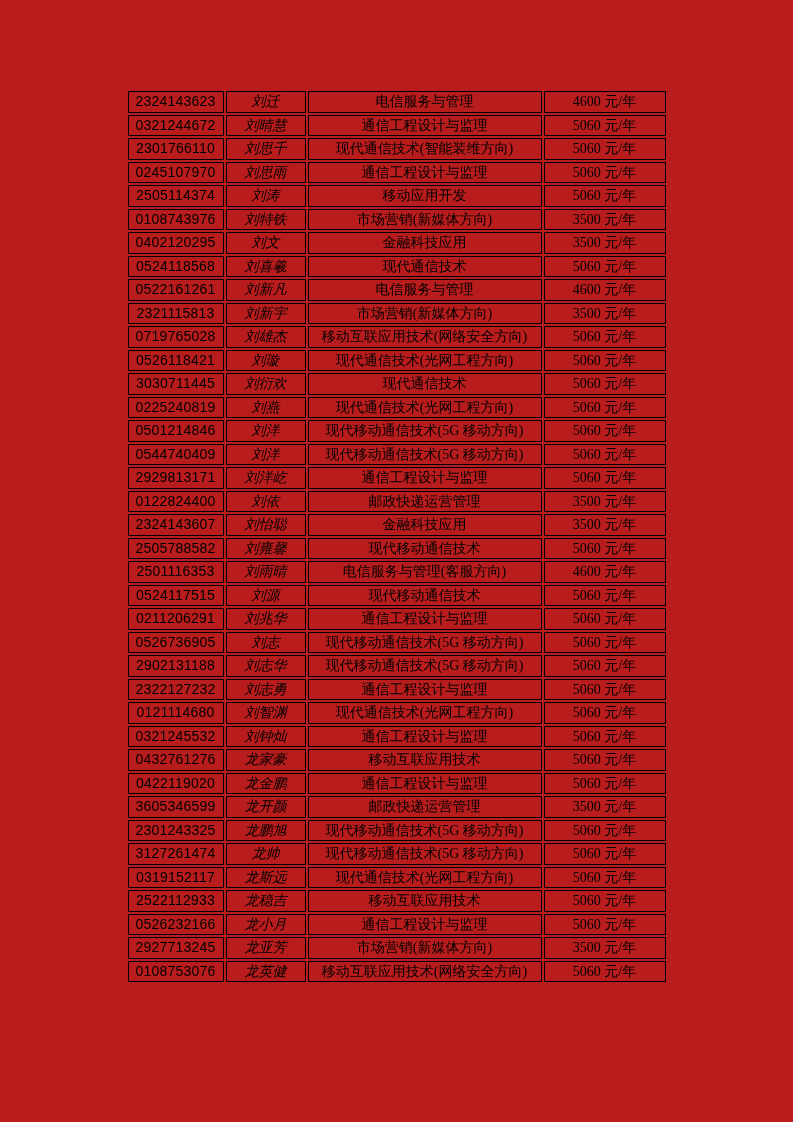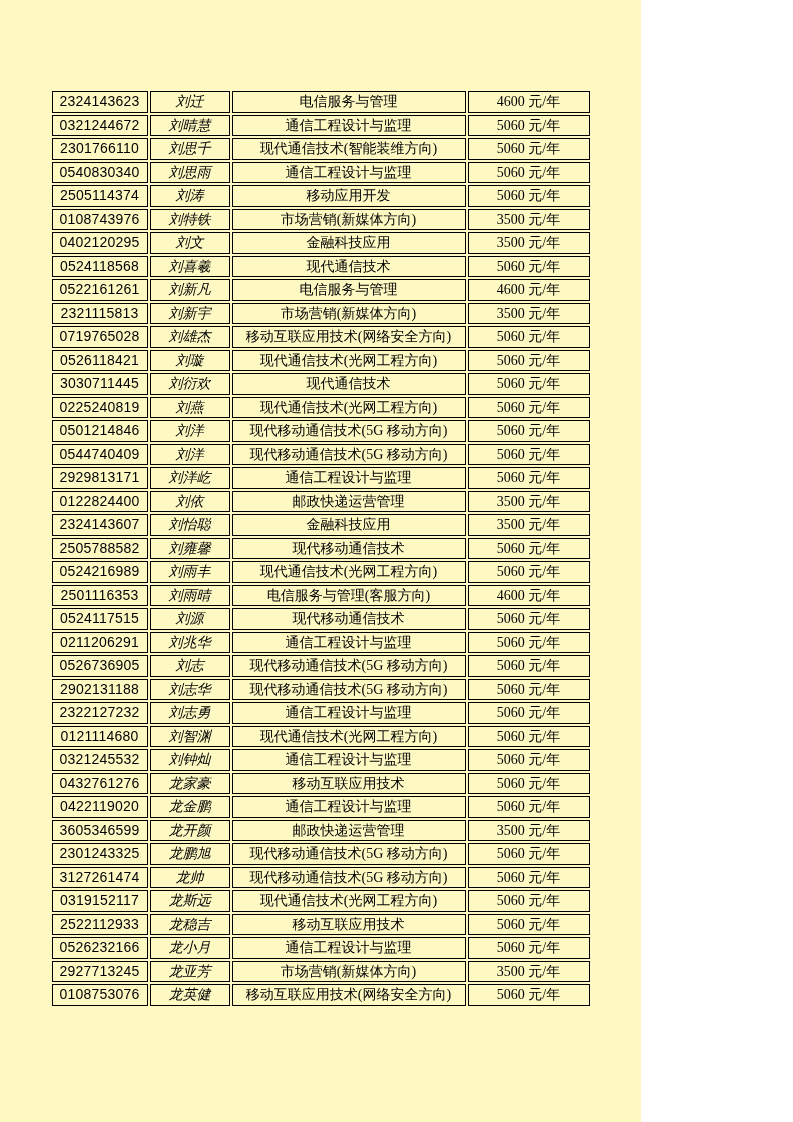--- a/index.html
+++ b/index.html
@@ -8,23 +8,23 @@
   }
   body {
     width: 793px;
     height: 1122px;
     background: #ffffff;
     color: #000000;
     font-family: "Liberation Serif", "DejaVu Serif", serif;
   }
   .page {
     position: relative;
-    width: 641px;
+    width: 793px;
     height: 1122px;
-    background: #fef9c3;
+    background: #b91c1c;
     overflow: hidden;
   }
   table.roster {
     border-collapse: separate;
     border-spacing: 2px;
     table-layout: fixed;
     width: 542px;
     margin: 89px auto 0 auto;
   }
   table.roster td {
@@ -79,21 +79,21 @@
           <td class="c-program">通信工程设计与监理</td>
           <td class="c-fee">5060 元/年</td>
         </tr>
         <tr>
           <td class="c-id">2301766110</td>
           <td class="c-name">刘思千</td>
           <td class="c-program">现代通信技术(智能装维方向)</td>
           <td class="c-fee">5060 元/年</td>
         </tr>
         <tr>
-          <td class="c-id">0540830340</td>
+          <td class="c-id">0245107970</td>
           <td class="c-name">刘思雨</td>
           <td class="c-program">通信工程设计与监理</td>
           <td class="c-fee">5060 元/年</td>
         </tr>
         <tr>
           <td class="c-id">2505114374</td>
           <td class="c-name">刘涛</td>
           <td class="c-program">移动应用开发</td>
           <td class="c-fee">5060 元/年</td>
         </tr>
@@ -178,26 +178,20 @@
         <tr>
           <td class="c-id">2324143607</td>
           <td class="c-name">刘怡聪</td>
           <td class="c-program">金融科技应用</td>
           <td class="c-fee">3500 元/年</td>
         </tr>
         <tr>
           <td class="c-id">2505788582</td>
           <td class="c-name">刘雍馨</td>
           <td class="c-program">现代移动通信技术</td>
-          <td class="c-fee">5060 元/年</td>
-        </tr>
-        <tr>
-          <td class="c-id">0524216989</td>
-          <td class="c-name">刘雨丰</td>
-          <td class="c-program">现代通信技术(光网工程方向)</td>
           <td class="c-fee">5060 元/年</td>
         </tr>
         <tr>
           <td class="c-id">2501116353</td>
           <td class="c-name">刘雨晴</td>
           <td class="c-program">电信服务与管理(客服方向)</td>
           <td class="c-fee">4600 元/年</td>
         </tr>
         <tr>
           <td class="c-id">0524117515</td>

